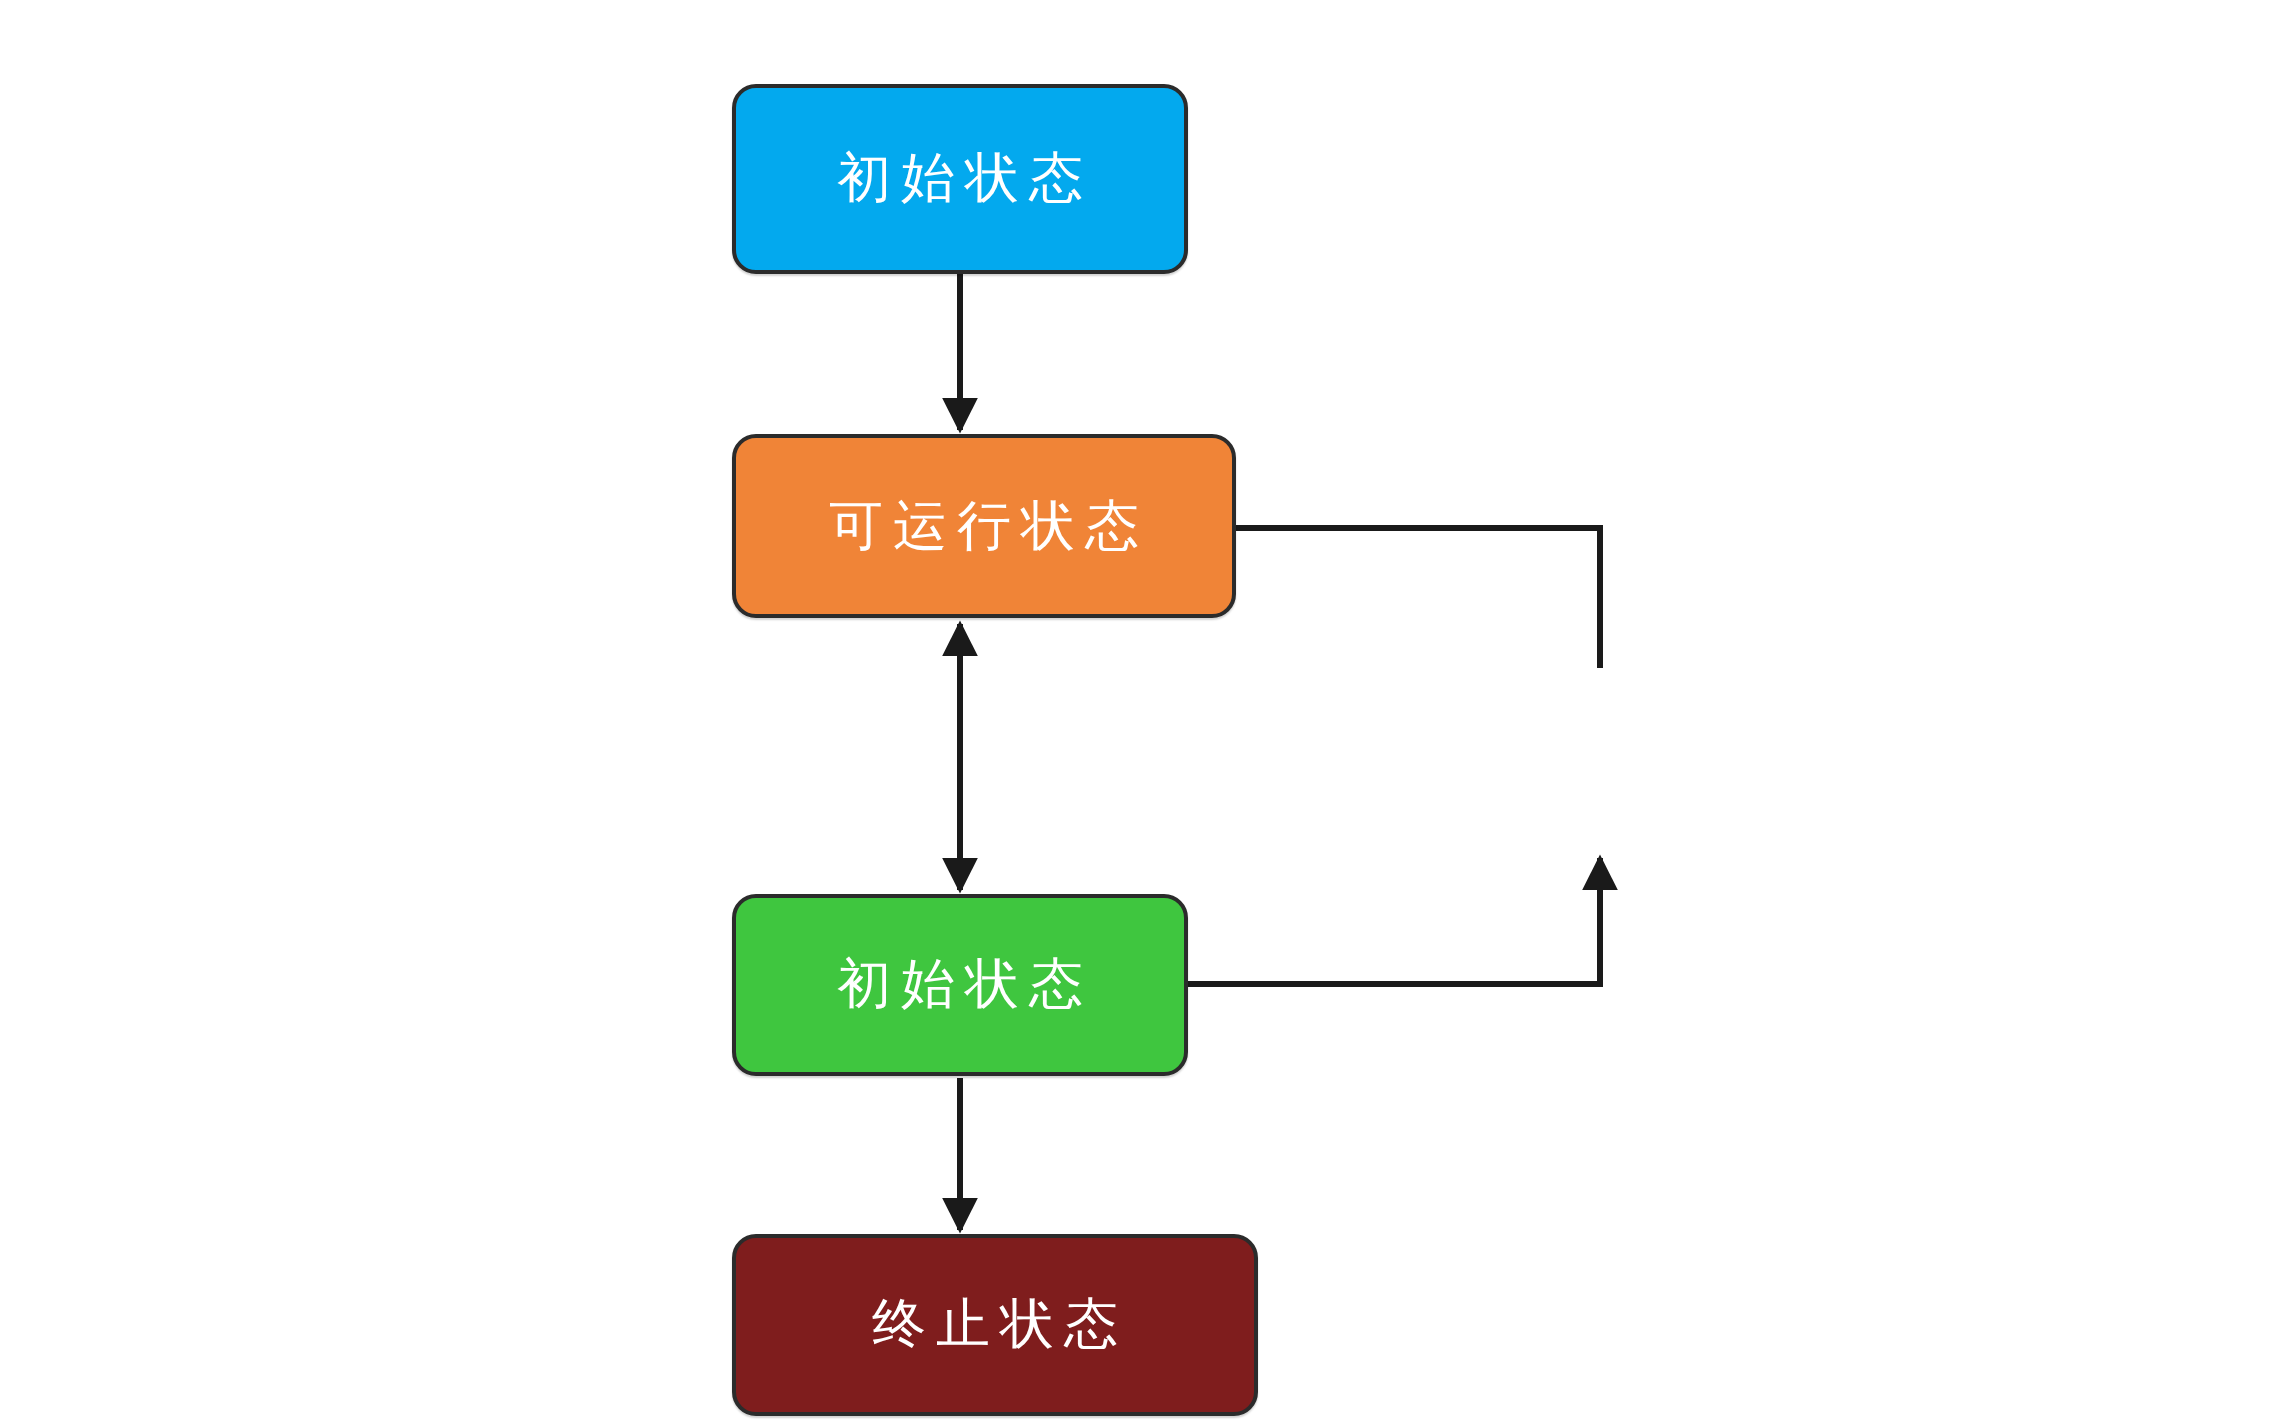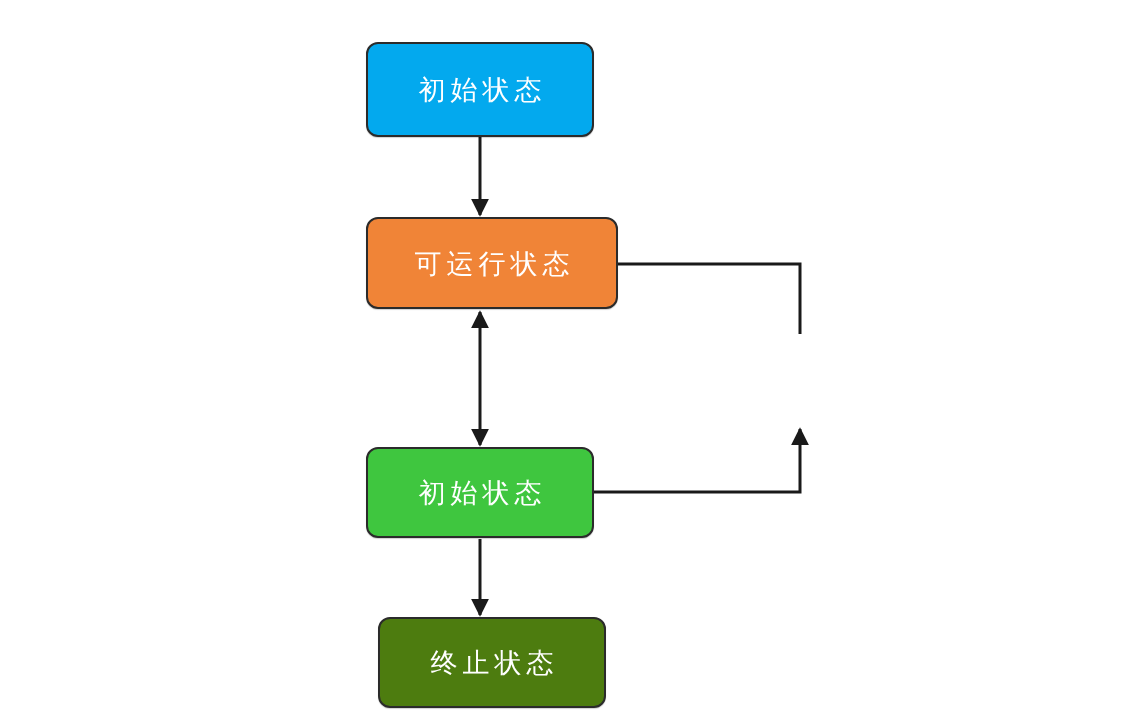--- a/index.html
+++ b/index.html
@@ -81,17 +81,17 @@
 
   <div class="node" style="left:366px; top:217px; width:252px; height:92px; background:#F08437;">
     <span class="node-label">可运行状态</span>
   </div>
 
 
   <div class="node" style="left:366px; top:447px; width:228px; height:91px; background:#3FC63F;">
     <span class="node-label">初始状态</span>
   </div>
 
-  <div class="node" style="left:378px; top:617px; width:228px; height:91px; background:#4d7c0f;">
+  <div class="node" style="left:366px; top:617px; width:263px; height:91px; background:#7f1d1d;">
     <span class="node-label">终止状态</span>
   </div>
 
 </div>
 
 </body></html>

